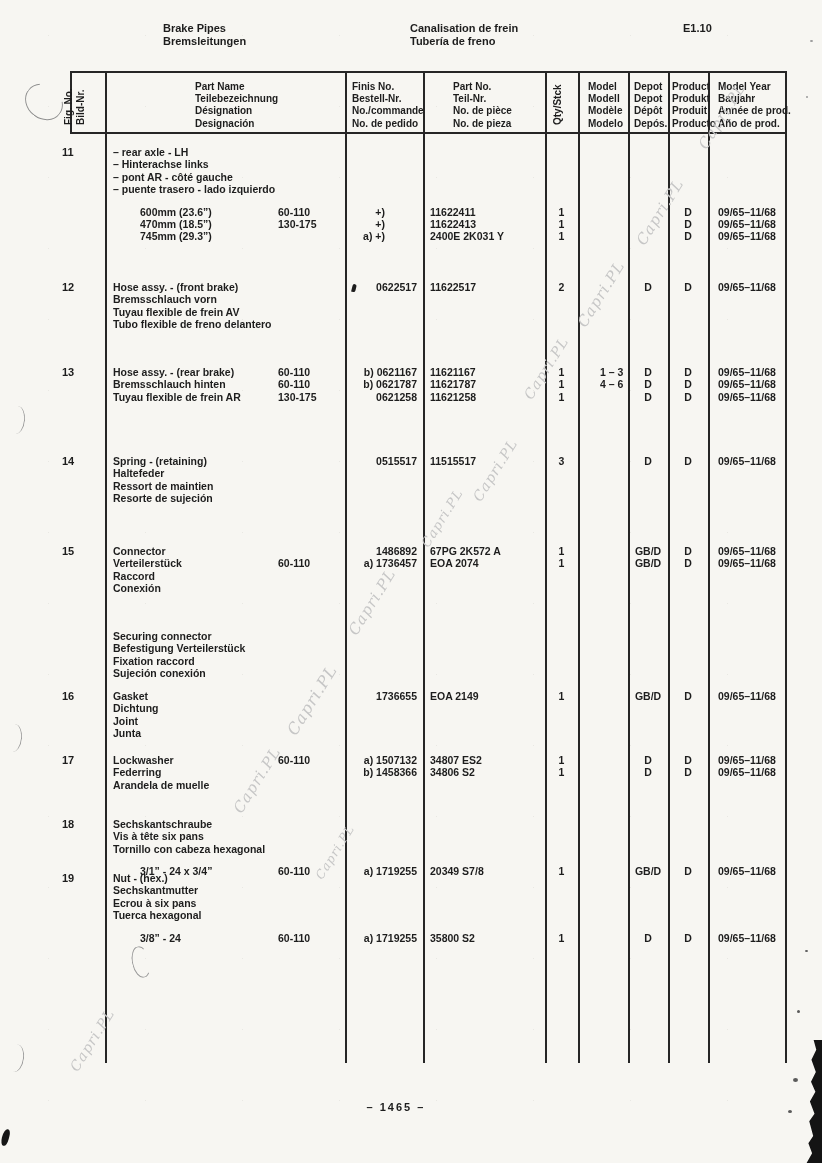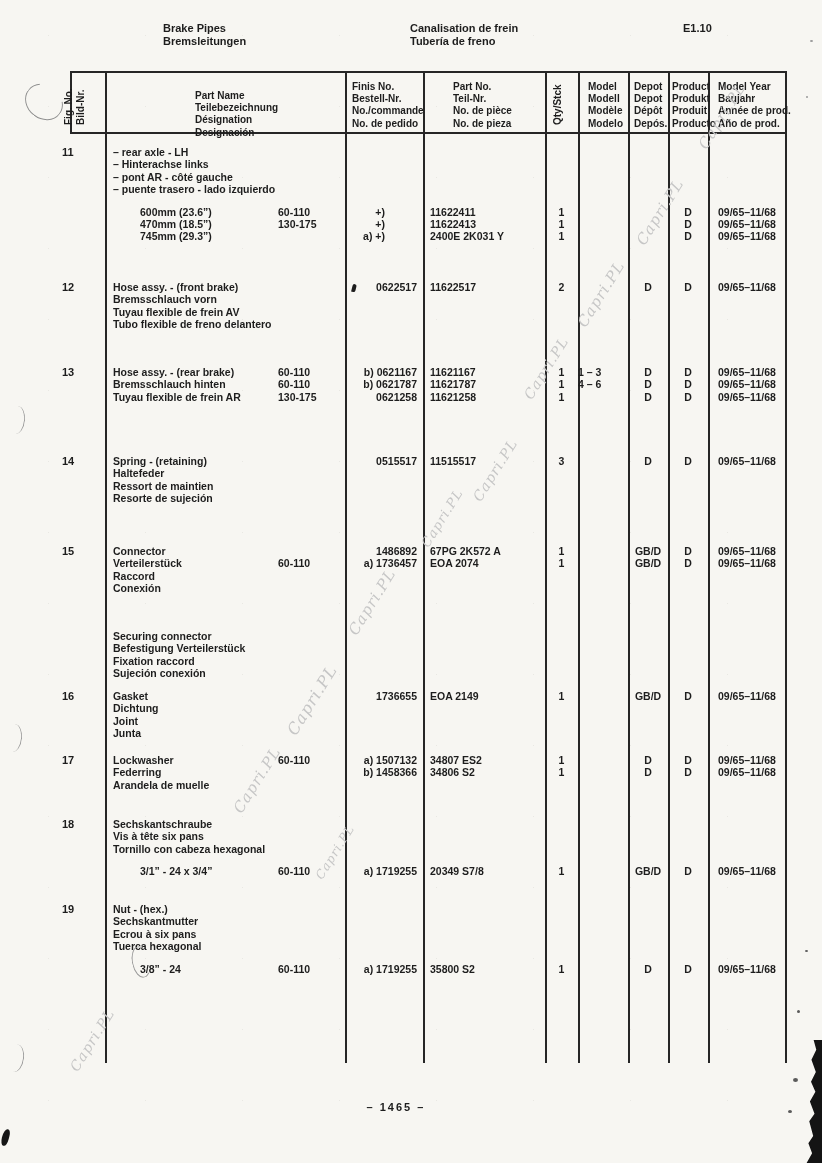--- a/index.html
+++ b/index.html
@@ -31,21 +31,21 @@
   .lines{margin-left:105px;width:764px;}
   .gap{height:10px;}
   .pline{display:grid;grid-template-columns:173px 67px 78px 122px 33px 50px 40px 40px 77px;height:12.4px;}
   .c{font-size:10.5px;font-weight:700;line-height:12.4px;white-space:nowrap;overflow:visible;}
   .name{padding-left:8px;}
   .name.ind{padding-left:35px;}
   .finis{text-align:right;padding-right:6px;}
   .finis.fpad{padding-right:38px;}
   .part{padding-left:7px;}
   .qty{text-align:center;}
-  .model{padding-left:0;}
+  .model{padding-left:22px;}
   .depot{text-align:center;}
   .prod{text-align:center;}
   .year{padding-left:10px;}
   
   .footer{position:absolute;left:0;top:1101px;width:792px;text-align:center;font-size:11px;font-weight:700;letter-spacing:2px;}
   
   .wm{
     position:absolute;
     font-family:"DejaVu Serif",serif;
     font-style:italic;
@@ -112,21 +112,21 @@
   <div class="vline" style="left:578px;top:71px;height:992px;"></div>
   <div class="vline" style="left:628px;top:71px;height:992px;"></div>
   <div class="vline" style="left:668px;top:71px;height:992px;"></div>
   <div class="vline" style="left:708px;top:71px;height:992px;"></div>
   <div class="vline" style="left:785px;top:71px;height:992px;"></div>
 
   <div class="abs rot" style="left:62px;top:80px;width:46px;height:44px;">
     <div>Fig. No.</div>
     <div>Bild-Nr.</div>
   </div>
-  <div class="abs colhead" style="left:195px;top:90px;">
+  <div class="abs colhead" style="left:195px;top:81px;">
     <div>Part Name</div>
     <div>Teilebezeichnung</div>
     <div>Désignation</div>
     <div>Designación</div>
   </div>
   <div class="abs colhead" style="left:352px;top:81px;">
     <div>Finis No.</div>
     <div>Bestell-Nr.</div>
     <div>No./commande</div>
     <div>No. de pedido</div>
@@ -613,21 +613,21 @@
             <span class="c finis">a) 1719255</span>
             <span class="c part">20349 S7/8</span>
             <span class="c qty">1</span>
             <span class="c model"></span>
             <span class="c depot">GB/D</span>
             <span class="c prod">D</span>
             <span class="c year">09/65–11/68</span>
           </div>
         </div>
       </div>
-      <div class="entry" style="top: 903px;">
+      <div class="entry" style="top: 872px;">
         <div class="fig">19</div>
         <div class="lines">
           <div class="pline">
             <span class="c name">Nut - (hex.)</span>
             <span class="c qual"></span>
             <span class="c finis"></span>
             <span class="c part"></span>
             <span class="c qty"></span>
             <span class="c model"></span>
             <span class="c depot"></span>

